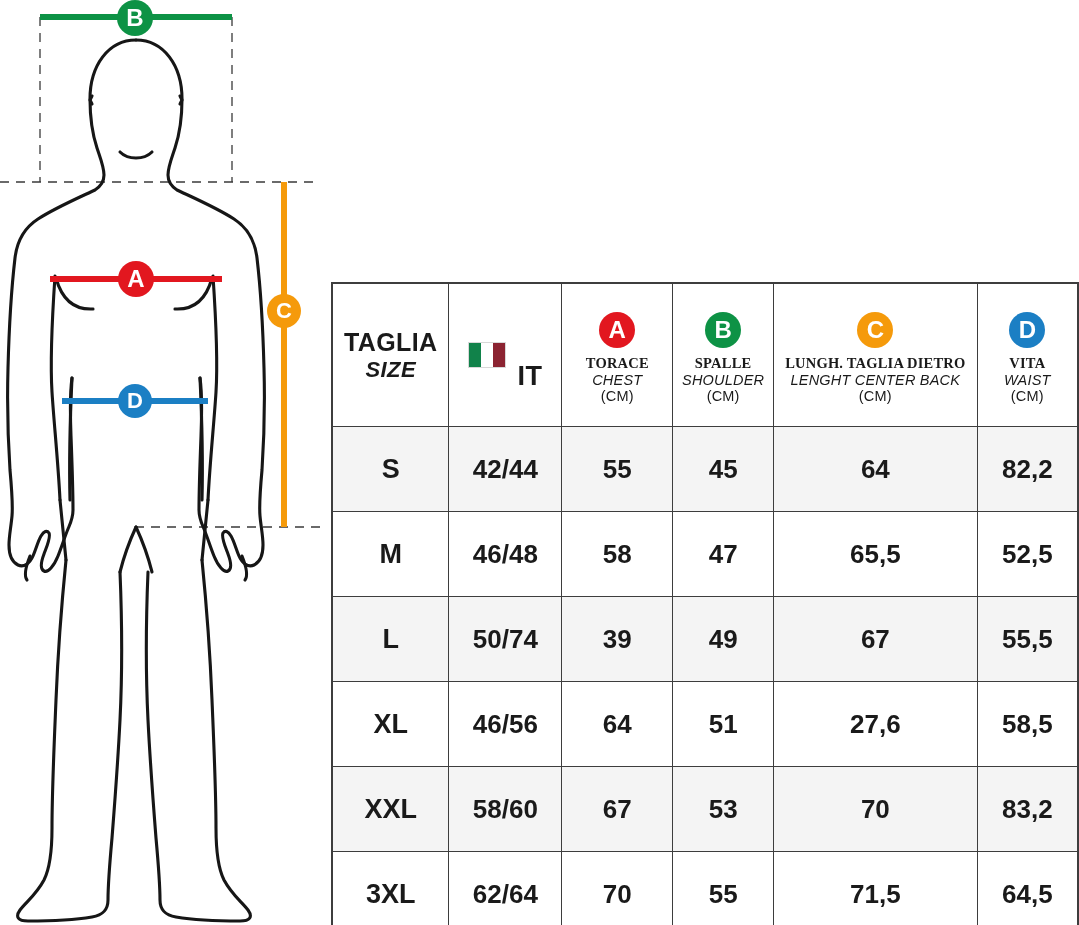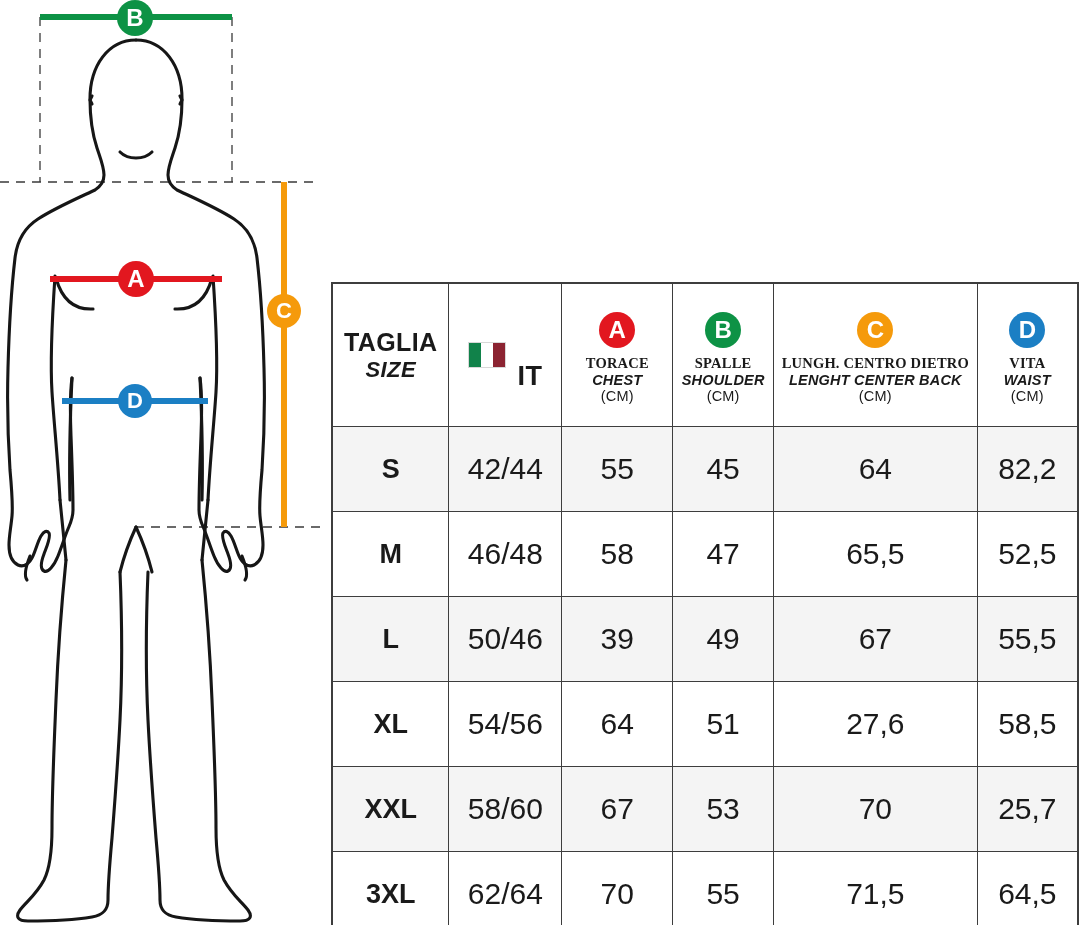--- a/index.html
+++ b/index.html
@@ -52,37 +52,37 @@
     display:flex;flex-direction:column;align-items:center;justify-content:flex-end;
     height:100%;padding-bottom:6px;box-sizing:border-box;
   }
   .badge-hdr{
     width:36px;height:36px;border-radius:50%;
     display:flex;align-items:center;justify-content:center;
     color:#fff;font-weight:bold;font-size:24px;line-height:1;
     margin-bottom:7px;
   }
   .hdr-l1{font-size:14.5px;font-weight:bold;letter-spacing:.2px;white-space:nowrap;font-family:Liberation Serif, serif;}
-  .hdr-l2{font-size:14.5px;font-weight:bold;font-style:italic;letter-spacing:.2px;white-space:nowrap;}
+  .hdr-l2{font-size:14.5px;font-weight:normal;font-style:italic;letter-spacing:.2px;white-space:nowrap;}
   .hdr-l3{font-size:14.5px;font-weight:normal;letter-spacing:.2px;}
 
   
   .hdr-taglia{
     display:flex;flex-direction:column;align-items:center;justify-content:center;height:100%;
   }
   .taglia-1{font-size:25px;font-weight:bold;letter-spacing:.4px;}
   .taglia-2{font-size:22px;font-weight:bold;font-style:italic;letter-spacing:.4px;}
 
   
   .hdr-it{display:flex;align-items:center;justify-content:center;height:100%;gap:11px;}
   .flag{display:flex;width:38px;height:26px;border:1px solid #d8d8d8;box-sizing:border-box;}
   .flag i{display:block;flex:1;height:100%;}
   .it-label{font-size:27px;font-weight:bold;letter-spacing:.5px;margin-top:42px;}
 
-  tbody td{height:52px;font-size:30px;font-weight:normal;}
+  tbody td{height:52px;font-size:26px;font-weight:bold;}
   tbody tr.alt td{background:#f4f4f4;}
   tbody td.size-cell{font-weight:bold;font-size:27px;}
 </style>
 </head>
 <body>
 
 <div id="root">
 
   <div id="figure-panel">
 
@@ -254,21 +254,21 @@
               <span class="badge-hdr" style="background:#0d9245">B</span>
               <span class="hdr-l1">SPALLE</span>
               <span class="hdr-l2">SHOULDER</span>
               <span class="hdr-l3">(CM)</span>
             </div>
           </th>
 
           <th>
             <div class="hdr-inner">
               <span class="badge-hdr" style="background:#f59a0b">C</span>
-              <span class="hdr-l1">LUNGH. CENTRO DIETRO</span>
+              <span class="hdr-l1">LUNGH. TAGLIA DIETRO</span>
               <span class="hdr-l2">LENGHT CENTER BACK</span>
               <span class="hdr-l3">(CM)</span>
             </div>
           </th>
 
           <th>
             <div class="hdr-inner">
               <span class="badge-hdr" style="background:#1b7fc4">D</span>
               <span class="hdr-l1">VITA</span>
               <span class="hdr-l2">WAIST</span>
@@ -290,41 +290,41 @@
         <tr>
           <td class="size-cell">M</td>
           <td>46/48</td>
           <td>58</td>
           <td>47</td>
           <td>65,5</td>
           <td>52,5</td>
         </tr>
         <tr class="alt">
           <td class="size-cell">L</td>
-          <td>50/46</td>
+          <td>50/74</td>
           <td>39</td>
           <td>49</td>
           <td>67</td>
           <td>55,5</td>
         </tr>
         <tr>
           <td class="size-cell">XL</td>
-          <td>54/56</td>
+          <td>46/56</td>
           <td>64</td>
           <td>51</td>
           <td>27,6</td>
           <td>58,5</td>
         </tr>
         <tr class="alt">
           <td class="size-cell">XXL</td>
           <td>58/60</td>
           <td>67</td>
           <td>53</td>
           <td>70</td>
-          <td>25,7</td>
+          <td>83,2</td>
         </tr>
         <tr>
           <td class="size-cell">3XL</td>
           <td>62/64</td>
           <td>70</td>
           <td>55</td>
           <td>71,5</td>
           <td>64,5</td>
         </tr>
       </tbody>

